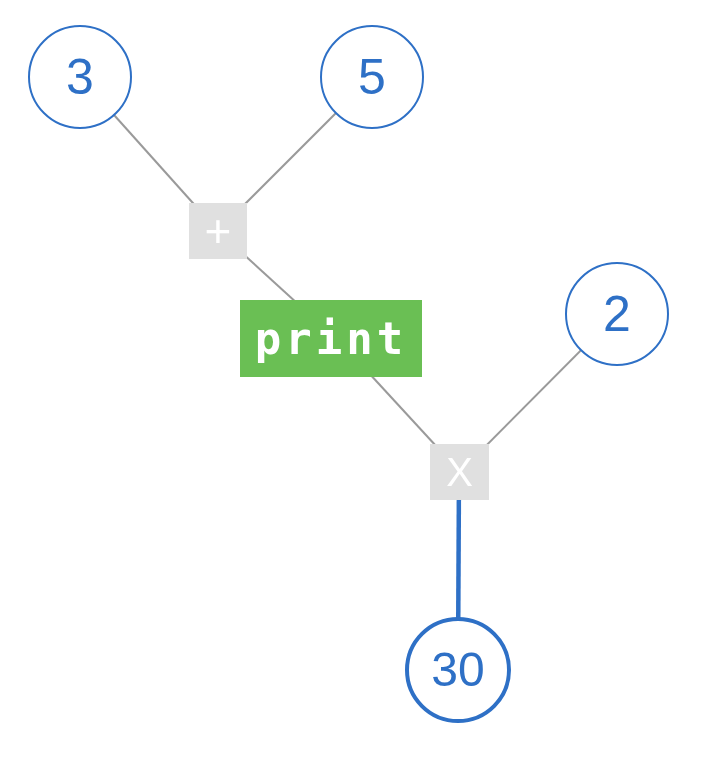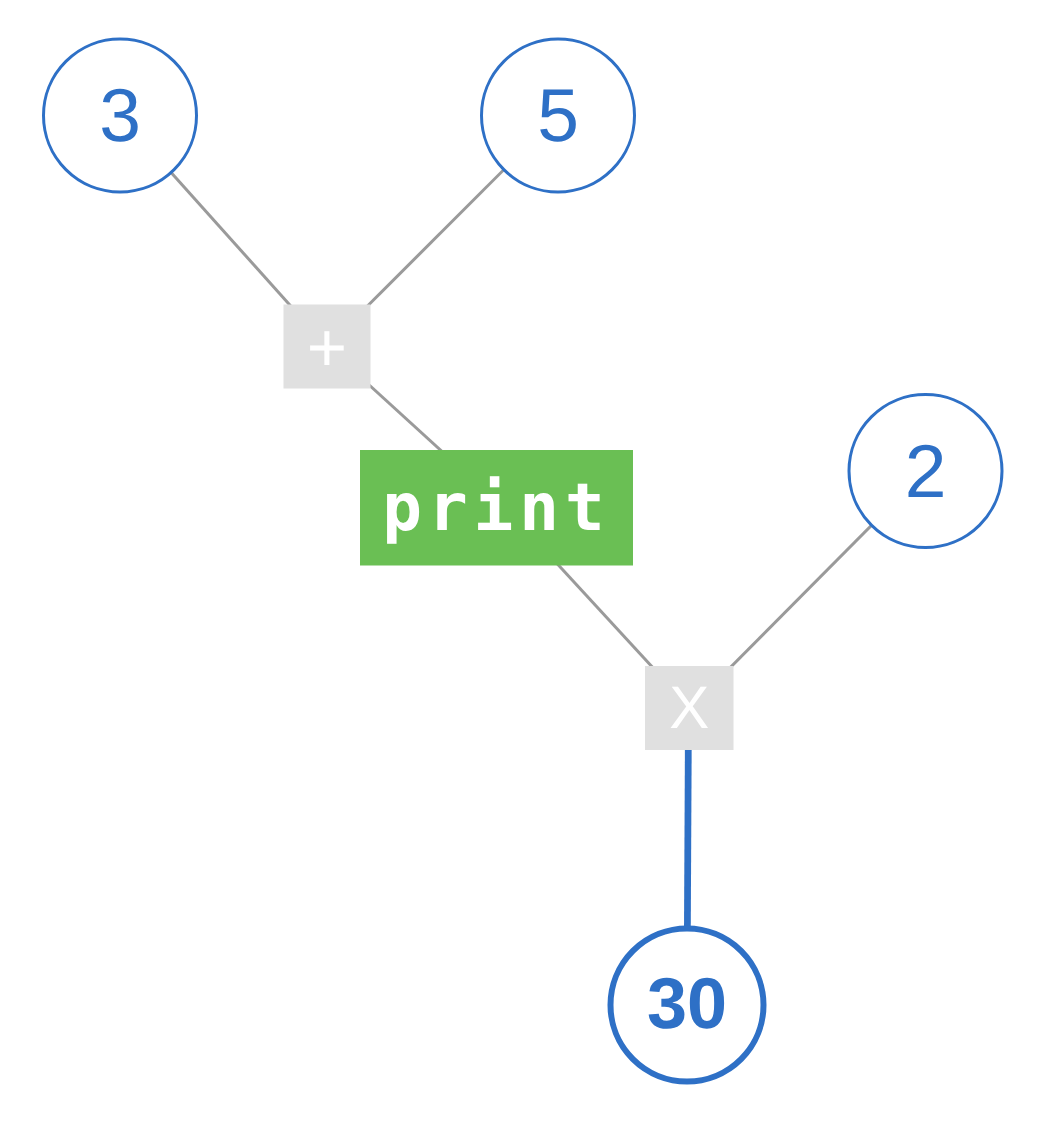--- a/index.html
+++ b/index.html
@@ -38,21 +38,21 @@
   .node-circle {
     border-radius: 50%;
     background: var(--background);
     border: 2.5px solid var(--node-blue);
     color: var(--node-blue);
     font-size: 50px;
     font-weight: 400;
   }
   .node-circle.result {
     border-width: 4px;
-    font-weight: bold;
+    font-weight: normal;
     font-size: 48px;
   }
   .node-op {
     background: var(--operator-bg);
     color: var(--glyph-white);
     font-size: 46px;
     font-weight: 400;
   }
   .node-op.times { font-size: 40px; }
   .node-print {

